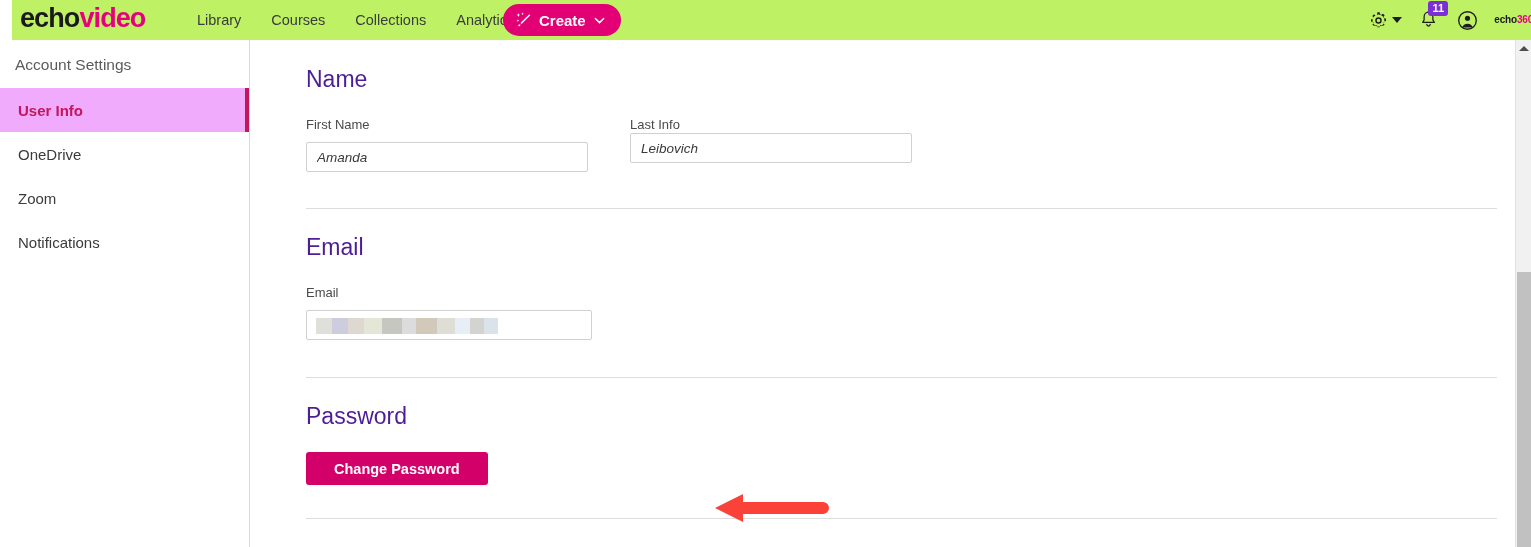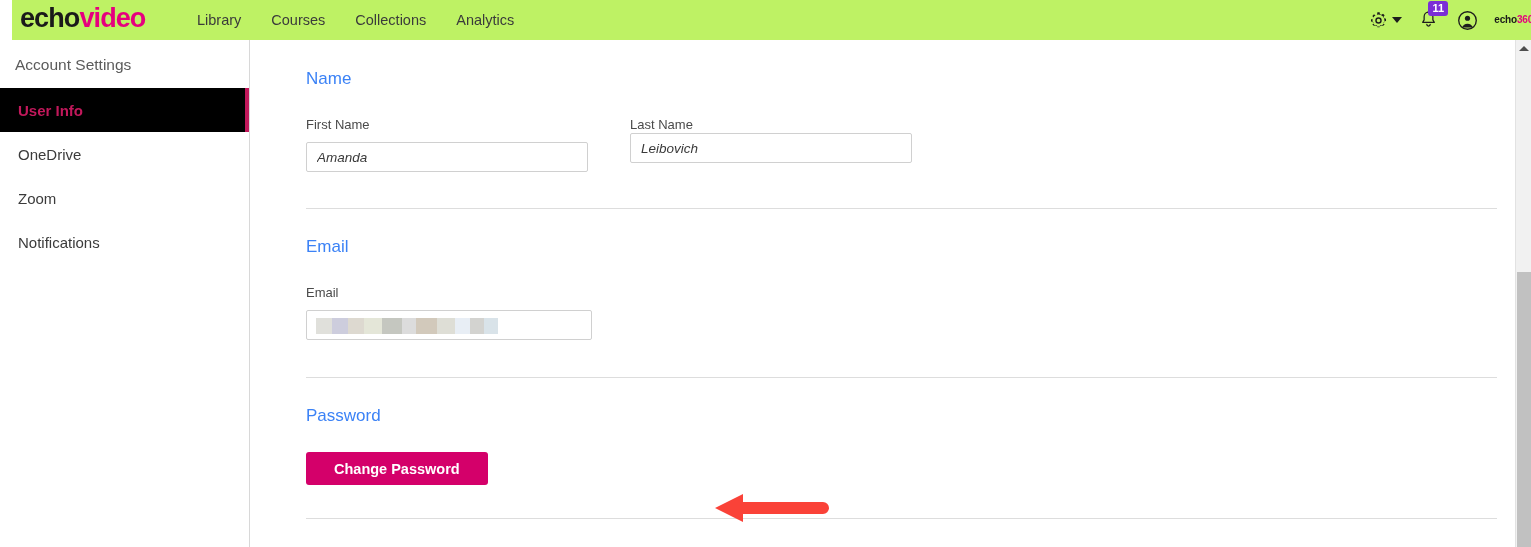--- a/index.html
+++ b/index.html
@@ -68,29 +68,29 @@
   .sb-title {
     position:absolute; left:15px; top:15px;
     font-size:15.5px; color:#5b5b5b; line-height:20px;
   }
   .sb-list { position:absolute; left:0; top:48px; width:249px; }
   .sb-item {
     position:relative; height:44px; display:flex; align-items:center;
     padding-left:18px; font-size:15px; color:#3b3b3b;
     cursor:pointer; background:transparent;
   }
-  .sb-item.active { background:#000000; color:#c2185b; font-weight:bold; }
+  .sb-item.active { background:#f0abfc; color:#c2185b; font-weight:bold; }
   .sb-item.active::after {
     content:""; position:absolute; right:0; top:0; width:4px; height:44px; background:#c2185b;
   }
 
   
   .main { position:absolute; left:250px; top:40px; width:1265px; height:507px; background:#fff; }
   .section { position:absolute; left:56px; }
-  .sec-title { font-size:17px; color:#3b82f6; line-height:22px; margin:0 0 0 0; }
+  .sec-title { font-size:23px; color:#4c1d95; line-height:22px; margin:0 0 0 0; }
   .field-label { font-size:13px; color:#4a4a4a; line-height:17px; }
   .txtinput {
     width:282px; height:30px; border:1px solid #d0d0d0; border-radius:2px;
     background:#fff; font-size:13.5px; color:#3a3a3a;
     padding:0 10px; font-family:"Liberation Sans", sans-serif;
     outline:none;
     font-style:italic;
   }
   .divider { position:absolute; left:56px; width:1191px; height:1px; background:#dddddd; }
 
@@ -139,20 +139,33 @@
       <span class="k1">echo</span><span class="k2">video</span>
     </div>
 
     <div class="nav">
       <a href="#">Library</a>
       <a href="#">Courses</a>
       <a href="#">Collections</a>
       <a href="#">Analytics</a>
     </div>
 
+    <button class="create-btn">
+      <svg class="wand-icon" viewBox="0 0 16 16">
+        <path d="M13.3 2.2 L14.4 3.3 L5.6 12.1 L4.5 11 Z" fill="#ffffff"></path>
+        <path d="M3.6 11.9 L4.7 13 L3.1 14.6 L2 13.5 Z" fill="#ffffff"></path>
+        <path d="M2.4 1.2 l0.55 1.3 1.3 0.55 -1.3 0.55 -0.55 1.3 -0.55 -1.3 -1.3 -0.55 1.3 -0.55 Z" fill="#ffffff"></path>
+        <path d="M6.6 0.5 l0.4 0.95 0.95 0.4 -0.95 0.4 -0.4 0.95 -0.4 -0.95 -0.95 -0.4 0.95 -0.4 Z" fill="#ffffff"></path>
+        <path d="M1.9 7.3 l0.4 0.95 0.95 0.4 -0.95 0.4 -0.4 0.95 -0.4 -0.95 -0.95 -0.4 0.95 -0.4 Z" fill="#ffffff"></path>
+      </svg>
+      <span>Create</span>
+      <svg class="chev" viewBox="0 0 14 14">
+        <path d="M2.5 4.8 L7 9.3 L11.5 4.8" stroke="#ffffff" stroke-width="1.6" fill="none" stroke-linecap="round"></path>
+      </svg>
+    </button>
 
     <div class="hdr-right">
 
       <div class="hicon gear-wrap">
         <svg class="g" viewBox="0 0 20 20">
           <path d="M10 6.6a3.4 3.4 0 1 0 0 6.8 3.4 3.4 0 0 0 0-6.8z m0 1.5a1.9 1.9 0 1 1 0 3.8 1.9 1.9 0 0 1 0-3.8z" fill="#1d1d1d"></path>
           <path d="M8.8 1.4h2.4l0.35 1.9a7 7 0 0 1 1.6 0.66l1.6-1.1 1.7 1.7-1.1 1.6a7 7 0 0 1 0.66 1.6l1.9 0.35v2.4l-1.9 0.35a7 7 0 0 1-0.66 1.6l1.1 1.6-1.7 1.7-1.6-1.1a7 7 0 0 1-1.6 0.66l-0.35 1.9H8.8l-0.35-1.9a7 7 0 0 1-1.6-0.66l-1.6 1.1-1.7-1.7 1.1-1.6a7 7 0 0 1-0.66-1.6L2.1 11.2V8.8l1.9-0.35a7 7 0 0 1 0.66-1.6l-1.1-1.6 1.7-1.7 1.6 1.1a7 7 0 0 1 1.6-0.66z m1.2 2.3a6.3 6.3 0 1 0 0 12.6 6.3 6.3 0 0 0 0-12.6z" fill="#1d1d1d"></path>
         </svg>
         <span class="caret-dn"></span>
       </div>
@@ -202,21 +215,21 @@
   <div class="main">
 
     <div class="section" style="top:28px;">
       <div class="sec-title">Name</div>
       <div style="display:flex; margin-top:26px;">
         <div>
           <div class="field-label">First Name</div>
           <input class="txtinput" style="margin-top: 9px;" type="text" value="Amanda">
         </div>
         <div style="margin-left:42px;">
-          <div class="field-label">Last Name</div>
+          <div class="field-label">Last Info</div>
           <input class="txtinput" style="" type="text" value="Leibovich">
         </div>
       </div>
     </div>
 
     <div class="divider" style="top:168px;"></div>
 
     <div class="section" style="top:196px;">
       <div class="sec-title">Email</div>
       <div style="margin-top:26px;">

